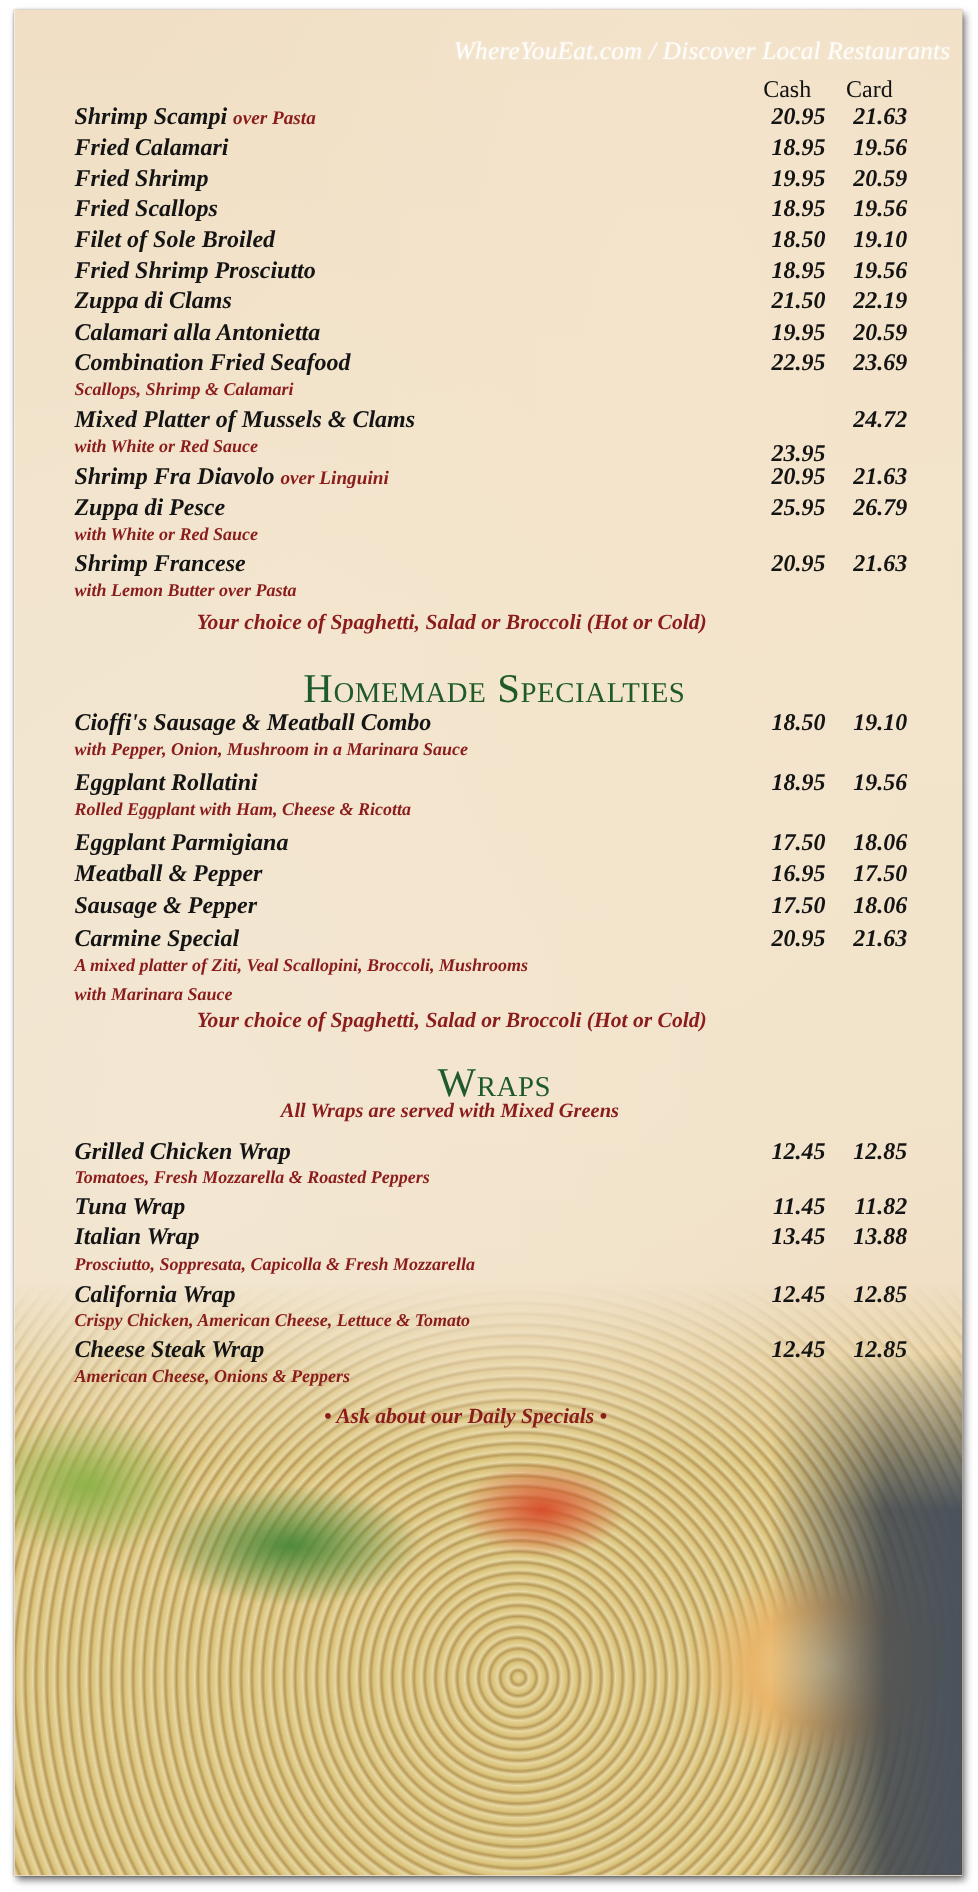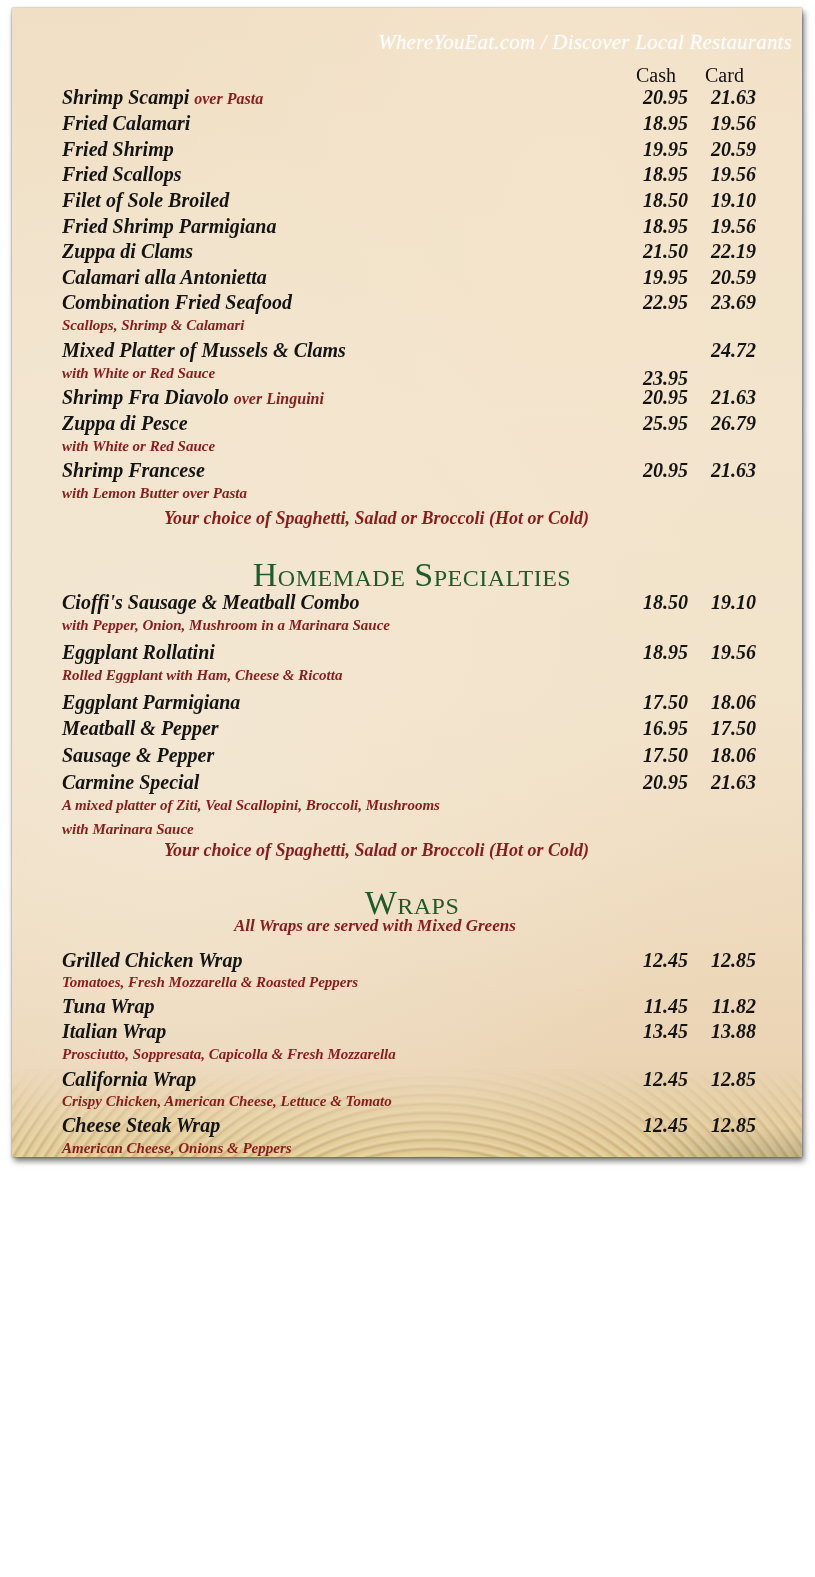--- a/index.html
+++ b/index.html
@@ -1,18 +1,18 @@
 <!DOCTYPE html>
 <html><head>
   <meta charset="utf-8">
   <style>
     html, body { margin:0; padding:0; }
     body { width:815px; height:1577px; background:#ffffff; position:relative; overflow:hidden; font-family:"Liberation Serif", "DejaVu Serif", serif; }
     .page {
-      position:absolute; left:12px; top:8px; width:790px; height:1149px;
+      position:absolute; left:12px; top:8px; width:790px; height:1555px;
       background:
         radial-gradient(ellipse at 70% 20%, #f4e4cc 0%, rgba(244,228,204,0) 60%),
         radial-gradient(ellipse at 20% 60%, #f3e7d3 0%, rgba(243,231,211,0) 60%),
         linear-gradient(180deg, #f0dfc4 0%, #f2e4cd 35%, #f1e2ca 60%, #efdcc0 75%, #e8d0ae 100%);
       box-shadow: 2px 4px 6px rgba(0,0,0,0.55), 0 0 2px rgba(0,0,0,0.4);
       overflow:hidden;
     }
     .photo {
       position:absolute; left:0; top:1060px; width:790px; height:495px;
       background:
@@ -87,21 +87,21 @@
       <div class="price card" style="top:130px;">20.59</div>
 
       <div class="item-name" style="top:155px;">Fried Scallops</div>
       <div class="price cash" style="top:155px;">18.95</div>
       <div class="price card" style="top:155px;">19.56</div>
 
       <div class="item-name" style="top:181px;">Filet of Sole Broiled</div>
       <div class="price cash" style="top:181px;">18.50</div>
       <div class="price card" style="top:181px;">19.10</div>
 
-      <div class="item-name" style="top:207px;">Fried Shrimp Parmigiana</div>
+      <div class="item-name" style="top:207px;">Fried Shrimp Prosciutto</div>
       <div class="price cash" style="top:207px;">18.95</div>
       <div class="price card" style="top:207px;">19.56</div>
 
       <div class="item-name" style="top:232px;">Zuppa di Clams</div>
       <div class="price cash" style="top:232px;">21.50</div>
       <div class="price card" style="top:232px;">22.19</div>
 
       <div class="item-name" style="top:258px;">Calamari alla Antonietta</div>
       <div class="price cash" style="top:258px;">19.95</div>
       <div class="price card" style="top:258px;">20.59</div>

